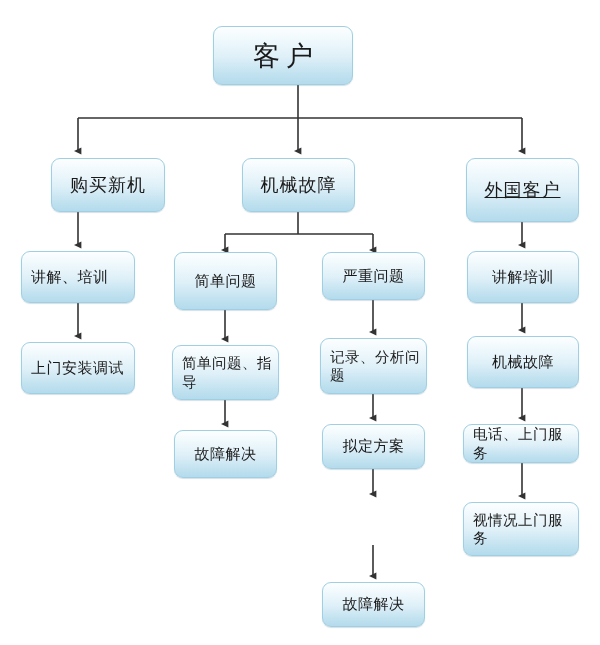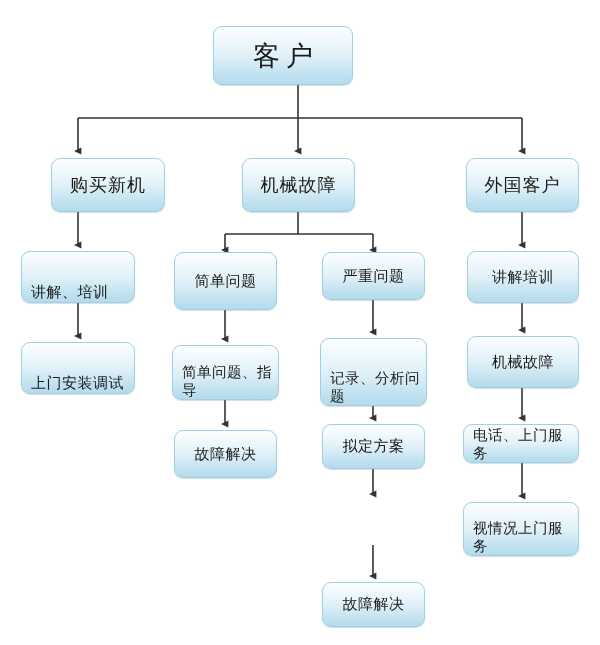--- a/index.html
+++ b/index.html
@@ -43,21 +43,20 @@
   .node .label {
     display: block;
     width: 100%;
   }
   .node.center .label {
     text-align: center;
   }
   .node.left {
     padding-left: 9px;
     padding-right: 5px;
-    align-items: flex-end;
   }
   .node.left .label {
     text-align: left;
   }
   .root {
     font-size: 27px;
     letter-spacing: 6px;
     text-indent: 6px;
   }
   .lvl1 {
@@ -144,21 +143,21 @@
   </div>
 
   <div class="node center lvl1" style="left:21px; top:158px; width:114px; height:54px;margin-left:30px;">
     <span class="label">购买新机</span>
   </div>
 
   <div class="node center lvl1" style="left:242px; top:158px; width:113px; height:54px;">
     <span class="label">机械故障</span>
   </div>
 
-  <div class="node center lvl1" style="left:466px; top:158px; width:113px; height:54px;">
+  <div class="node center lvl1" style="left:466px; top:158px; width:113px; height:64px;text-decoration:underline;">
     <span class="label">外国客户</span>
   </div>
 
   <div class="node left body-txt" style="left:21px; top:251px; width:114px; height:52px;">
     <span class="label">讲解、培训</span>
   </div>
 
   <div class="node left body-txt" style="left:21px; top:342px; width:114px; height:52px;">
     <span class="label">上门安装调试</span>
   </div>
@@ -172,21 +171,21 @@
   </div>
 
   <div class="node center body-txt" style="left:174px; top:430px; width:103px; height:48px;">
     <span class="label">故障解决</span>
   </div>
 
   <div class="node center body-txt" style="left:322px; top:252px; width:103px; height:48px;">
     <span class="label">严重问题</span>
   </div>
 
-  <div class="node left body-sm" style="left:320px; top:338px; width:107px; height:68px;">
+  <div class="node left body-sm" style="left:320px; top:338px; width:107px; height:56px;">
     <span class="label">记录、分析问题</span>
   </div>
 
   <div class="node center body-txt" style="left:322px; top:424px; width:103px; height:45px;">
     <span class="label">拟定方案</span>
   </div>
 
 
   <div class="node center body-txt" style="left:322px; top:582px; width:103px; height:45px;">
     <span class="label">故障解决</span>

